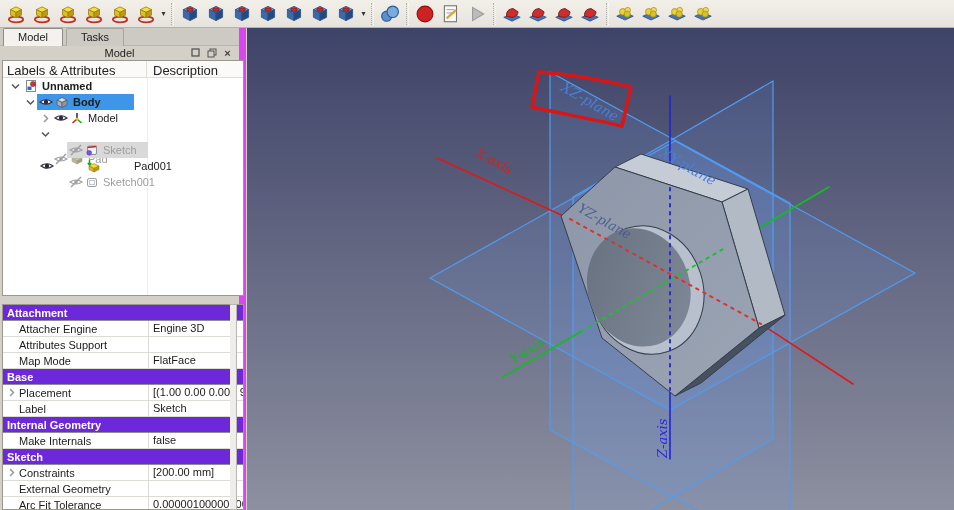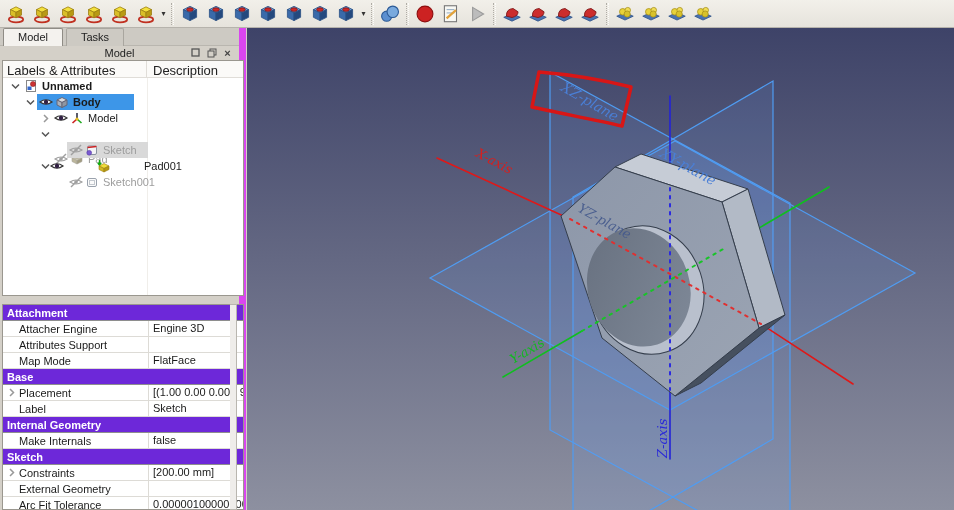--- a/index.html
+++ b/index.html
@@ -394,21 +394,21 @@
                 </svg></span>
               <span class="tlabel dim">Sketch</span>
             </span>
           </div>
           <div class="tree-row">
             <span class="chev" style="margin-left: 36px;">
               <svg width="11" height="11" viewBox="0 0 11 11">
                 <path d="M2,3.5 L5.5,7 L9,3.5" fill="none" stroke="#555" stroke-width="1.5"></path>
               </svg>
             </span>
-            <span class="row-content" style="left: 45px; width: 96px; gap: 32px;">
+            <span class="row-content" style="left: 35px; width: 96px; gap: 32px;">
               <span class="ticon"><svg width="14" height="14" viewBox="0 0 14 14">
                   <path d="M1,7 Q7,2.5 13,7 Q7,11.5 1,7 Z" fill="#fff" stroke="#333" stroke-width="1.2"></path>
                   <circle cx="7" cy="7" r="2.2" fill="#324"></circle>
                 </svg></span>
               <span class="ticon"><svg width="14" height="14" viewBox="0 0 14 14">
                   <path d="M3.5,1 L3.5,5.5 M1.8,3.8 L3.5,6.2 L5.2,3.8" fill="none" stroke="#1a1" stroke-width="1.4"></path>
                   <polygon points="3,7 8,4.5 13,7 8,9.5" fill="#f0dd3a" stroke="#9a7c10" stroke-width="0.6"></polygon>
                   <polygon points="3,7 8,9.5 8,13 3,10.5" fill="#d4ba24" stroke="#9a7c10" stroke-width="0.6"></polygon>
                   <polygon points="13,7 8,9.5 8,13 13,10.5" fill="#b69a12" stroke="#9a7c10" stroke-width="0.6"></polygon>
                 </svg></span>

